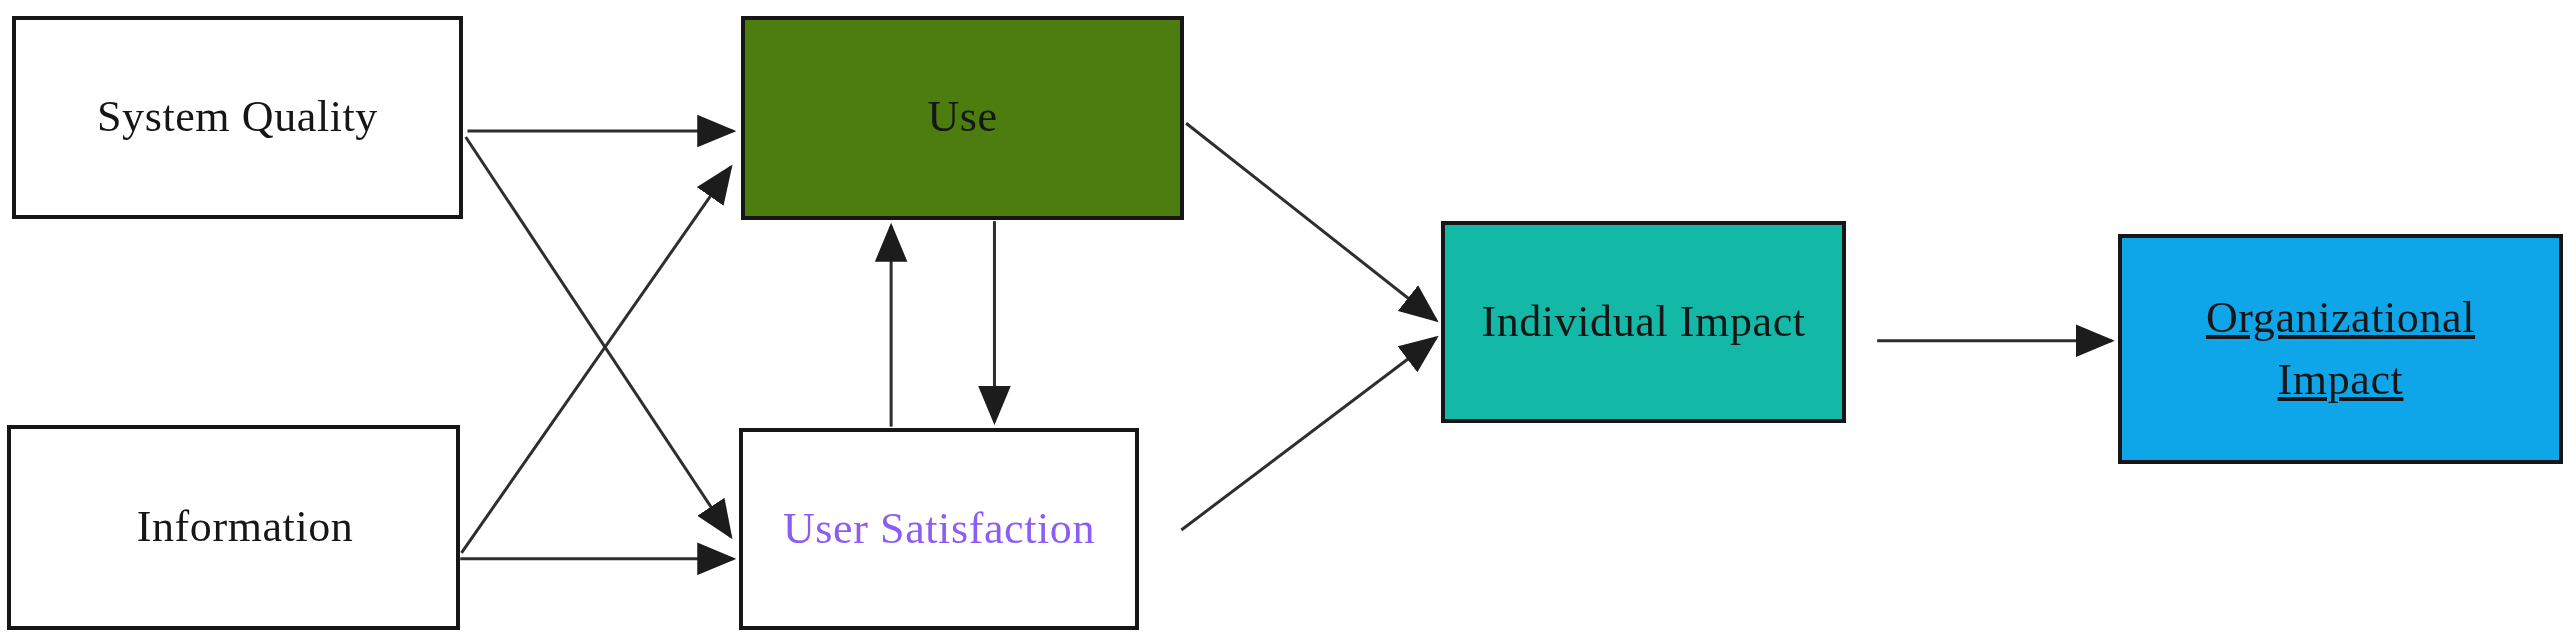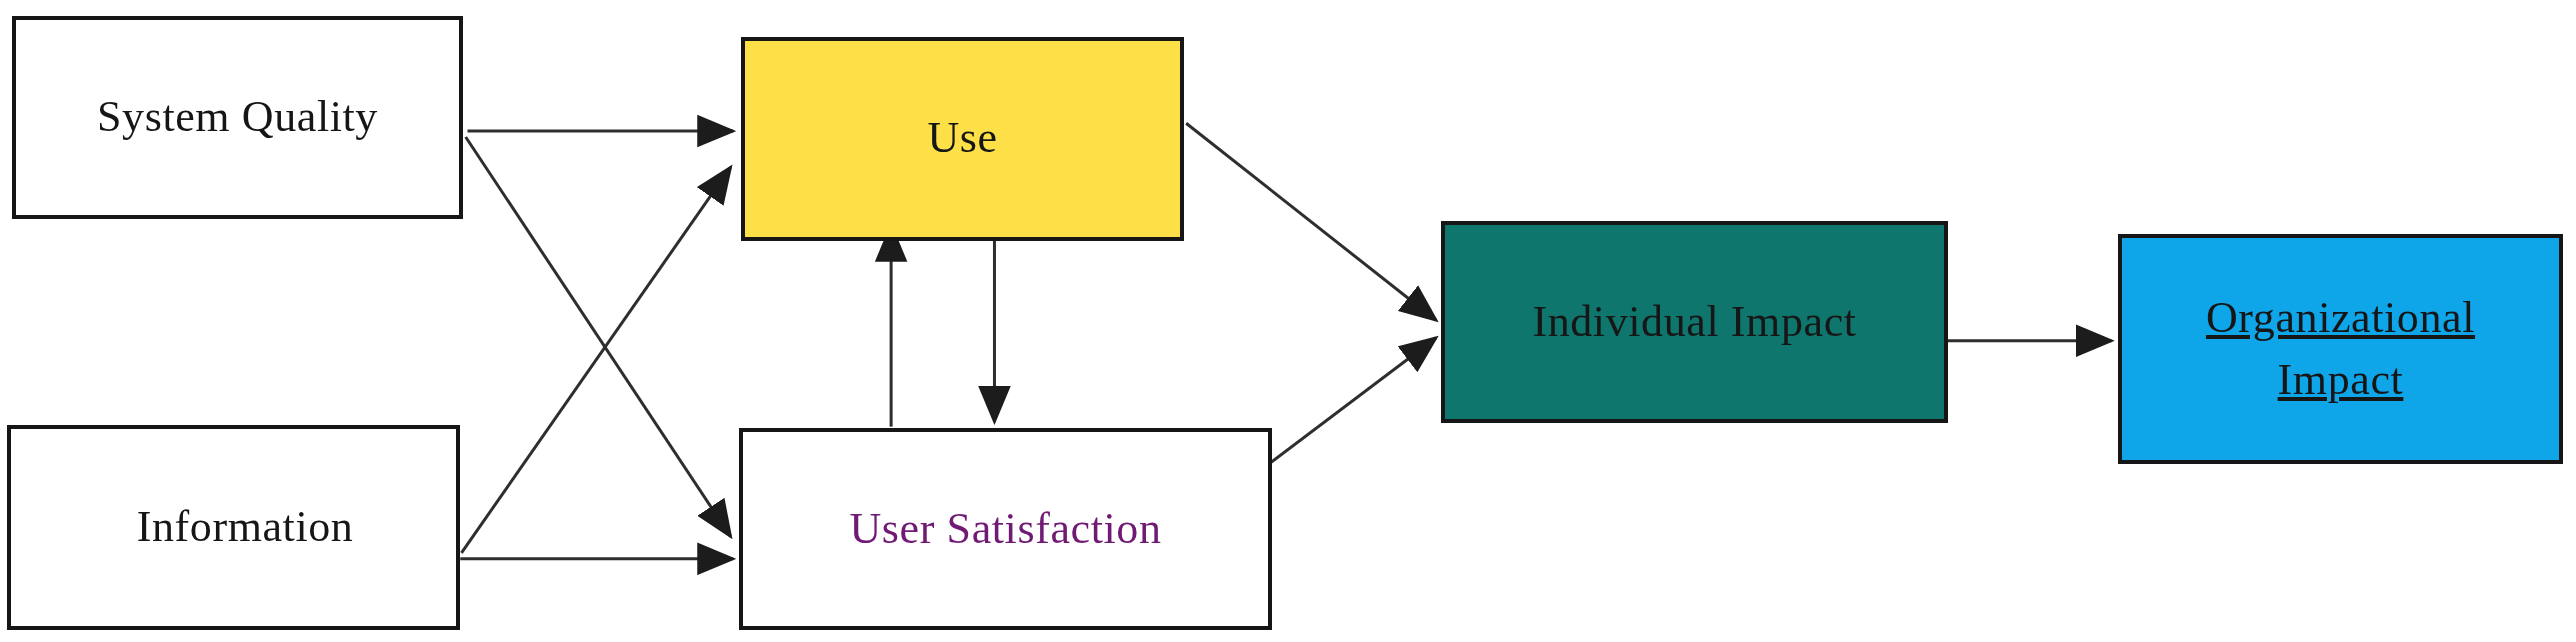--- a/index.html
+++ b/index.html
@@ -55,27 +55,27 @@
       <line x1="1966" y1="882" x2="2390" y2="562" stroke="#2e2e2e" stroke-width="5" marker-end="url(#arrowhead)"></line>
       <line x1="3124" y1="567" x2="3514" y2="567" stroke="#2e2e2e" stroke-width="5" marker-end="url(#arrowhead)"></line>
     </svg>
   <div id="nodes-layer">
       <div class="node" style="left: 12px; top: 15.6px; width: 451px; height: 203px; border: 4.8px solid rgb(22, 22, 22); background: rgb(255, 255, 255); color: rgb(22, 22, 22);">
         <span>System Quality</span>
       </div>
       <div class="node" style="left: 6.6px; top: 425px; width: 453px; height: 205px; border: 4.8px solid rgb(22, 22, 22); background: rgb(255, 255, 255); color: rgb(22, 22, 22); padding-left: 24px;">
         <span>Information</span>
       </div>
-      <div class="node" style="left: 741px; top: 15.6px; width: 443px; height: 204px; border: 4.8px solid rgb(22, 22, 22); background: #fde047; color: rgb(22, 22, 22); margin-top: 21px;">
+      <div class="node" style="left: 741px; top: 15.6px; width: 443px; height: 204px; border: 4.8px solid rgb(22, 22, 22); background: #4d7c0f; color: rgb(22, 22, 22);">
         <span>Use</span>
       </div>
-      <div class="node" style="left: 739px; top: 428px; width: 533px; height: 202px; border: 4.8px solid rgb(22, 22, 22); background: rgb(255, 255, 255); color: #701a75;">
+      <div class="node" style="left: 739px; top: 428px; width: 400px; height: 202px; border: 4.8px solid rgb(22, 22, 22); background: rgb(255, 255, 255); color: #8b5cf6;">
         <span>User Satisfaction</span>
       </div>
-      <div class="node" style="left: 1441px; top: 221px; width: 507px; height: 202px; border: 4.8px solid rgb(22, 22, 22); background: #0f766e; color: rgb(22, 22, 22);">
+      <div class="node" style="left: 1441px; top: 221px; width: 405px; height: 202px; border: 4.8px solid rgb(22, 22, 22); background: #14b8a6; color: rgb(22, 22, 22);">
         <span>Individual Impact</span>
       </div>
       <div class="node" style="left: 2118px; top: 234px; width: 445px; height: 230px; border: 4.8px solid rgb(22, 22, 22); background: #0ea5e9; color: rgb(22, 22, 22); text-decoration: underline;">
         <span>Organizational</span>
         <span>Impact</span>
       </div>
     </div>
 </div>
 
 

